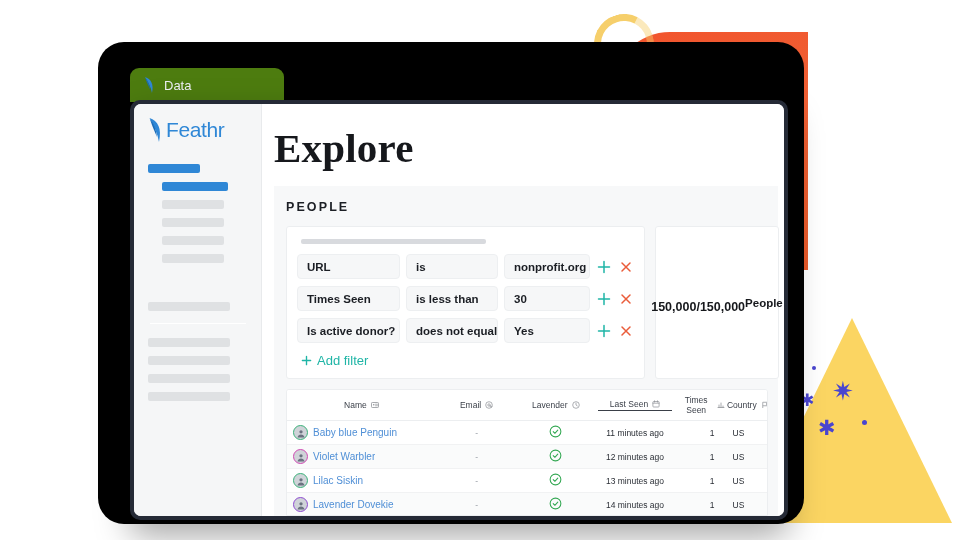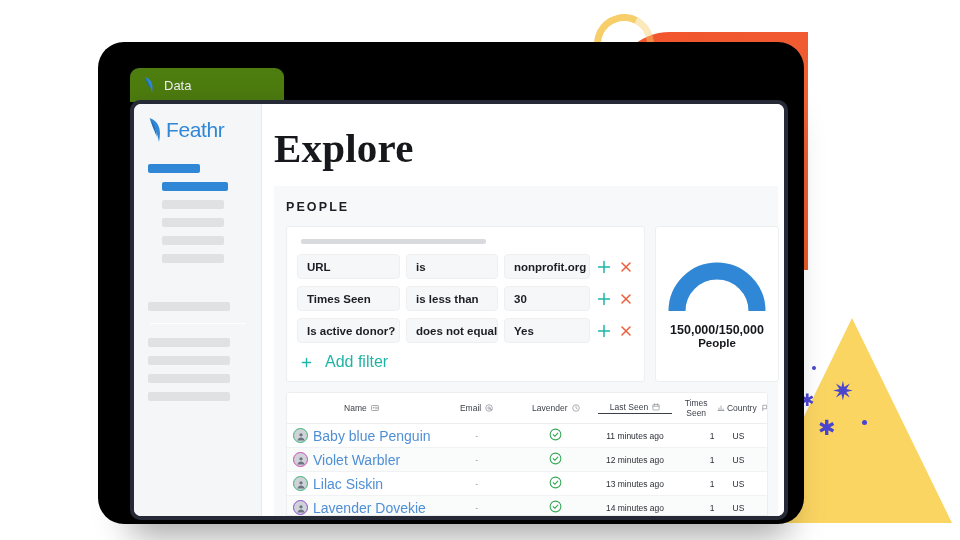--- a/index.html
+++ b/index.html
@@ -136,28 +136,28 @@
   .fchip {
     background:#f6f7f8; border:1px solid #edeff1; border-radius:4px;
     height: 25px; display:flex; align-items:center; padding: 0 9px;
     font-size: 11.5px; font-weight:bold; color:#1b1e24; white-space:nowrap; overflow:hidden;
   }
   .fchip.field { width: 103px; }
   .fchip.op    { width: 92px; }
   .fchip.val   { width: 86px; }
   .icon-btn { width:16px; height:16px; flex:none; cursor:pointer; }
   #add-filter {
-    display:flex; align-items:center; gap:13px; color:#1fb5a6;
-    font-size: 16px; padding: 3px 0 2px 4px; cursor:pointer;
+    display:flex; align-items:center; gap:5px; color:#1fb5a6;
+    font-size: 13px; padding: 3px 0 2px 4px; cursor:pointer;
   }
   #add-filter .plus-small { width: 11px; height: 11px; }
 
   #gauge-card {
     width: 124px; flex:none; background:#fff; border:1px solid #eceef0; border-radius:3px;
-    display:flex; flex-direction:column; align-items:center; justify-content:center;
+    display:flex; align-items:center; justify-content:center;
     padding: 8px 4px;
   }
   #gauge-svg { width: 104px; height: 56px; }
   #gauge-value { font-size: 12.5px; font-weight:bold; color:#16181c; margin-top: 8px; }
   #gauge-unit  { font-size: 11.5px; font-weight:bold; color:#16181c; }
 
   
   #table-wrap { margin: 10px 10px 0 12px; background:#fff; border:1px solid #eceef0;
                 border-radius:3px 3px 0 0; flex:1; min-height:0; overflow:hidden; }
   table { width:100%; border-collapse:collapse; table-layout:fixed; }
@@ -179,21 +179,21 @@
   tbody tr { height: 24px; }
   tbody tr:nth-child(even) { background:#fafbfb; }
   tbody td { font-size: 8.5px; color:#2b2f36; border-bottom:1px solid #f1f2f3; padding: 0 4px;
              text-align:center; vertical-align:middle; }
   td.name-cell { text-align:left; padding-left:6px; }
   .name-inner { display:flex; align-items:center; gap:5px; }
   .avatar { width: 15px; height: 15px; border-radius:50%; flex:none;
             background:#cfd3d8; border: 1.6px solid #3bb27a;
             display:flex; align-items:center; justify-content:center; }
   .avatar svg { width: 10px; height:10px; }
-  .pname { color:#4f8fd6; font-size: 14px; white-space:nowrap; overflow:hidden; text-overflow:ellipsis; }
+  .pname { color:#4f8fd6; font-size: 10px; white-space:nowrap; overflow:hidden; text-overflow:ellipsis; }
   .dash { color:#9aa0a8; }
   .reach-ok, .reach-no { width: 13px; height: 13px; display:inline-block; }
   td.times { text-align:right; padding-right: 14px; }
   td.country { text-align:left; }
 </style>
 </head>
 <body>
 
 <div id="stage">
 

